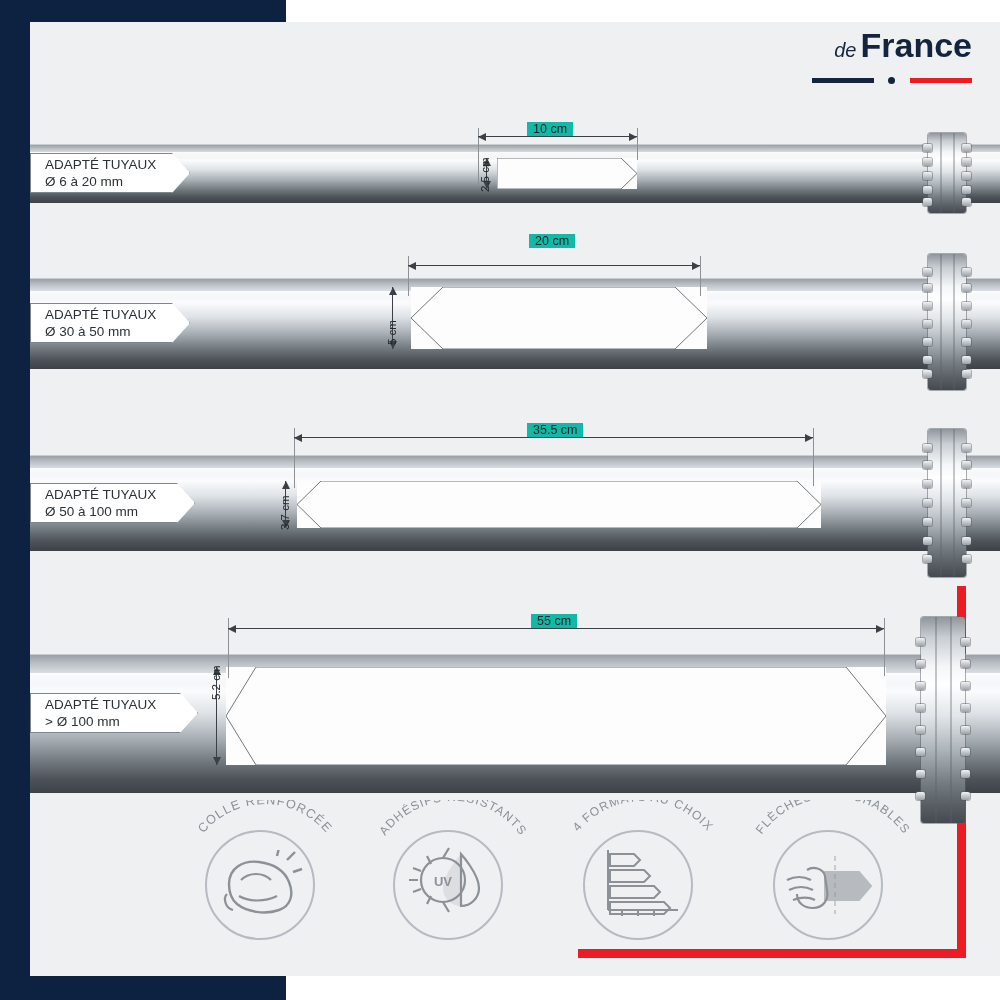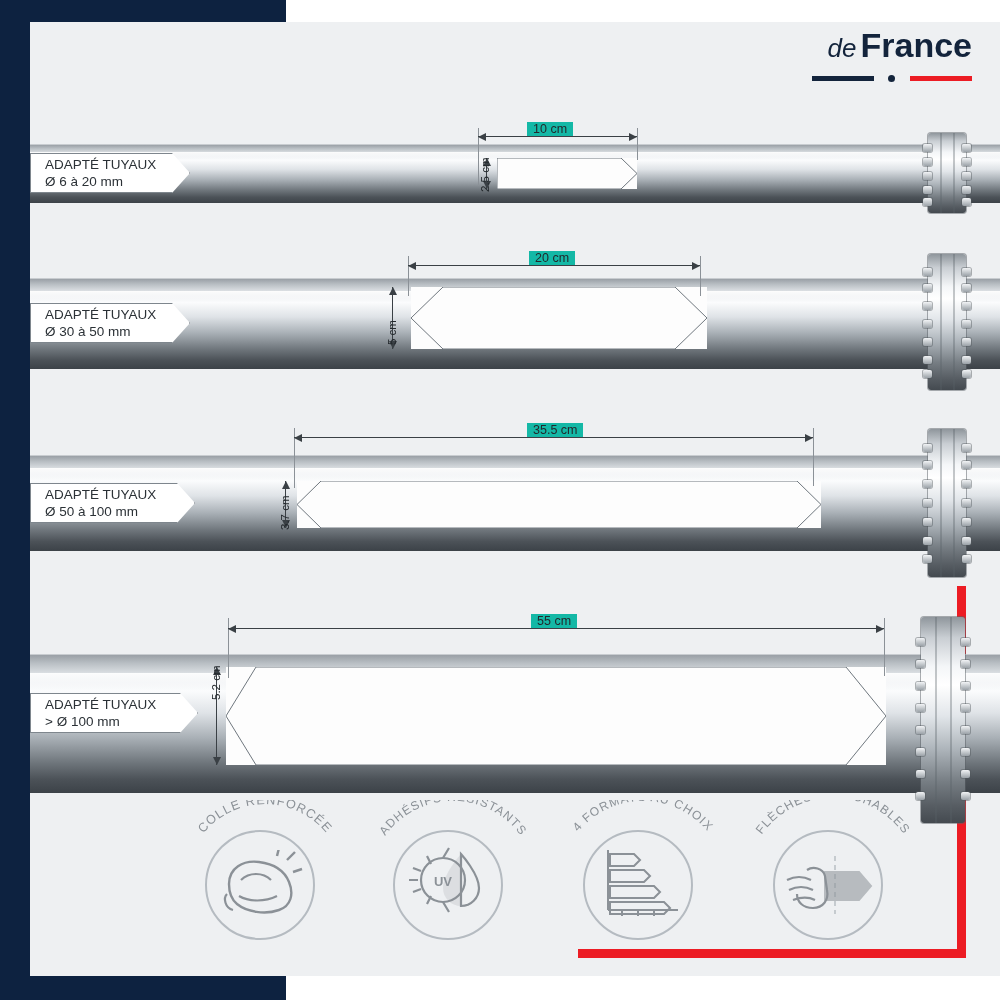--- a/index.html
+++ b/index.html
@@ -20,21 +20,21 @@
   .canvas{position:absolute;left:30px;top:22px;width:970px;height:954px;background:#eef0f2;}
 
   
   .red-v{position:absolute;left:957px;top:586px;width:9px;height:372px;background:#ec1c24;}
   .red-h{position:absolute;left:578px;top:949px;width:388px;height:9px;background:#ec1c24;}
 
   
   .logo{position:absolute;right:28px;top:26px;text-align:right;}
   .logo .l1{font-size:38px;font-weight:bold;color:#13243c;letter-spacing:.5px;line-height:40px;}
   .logo .l2{font-size:34px;font-weight:bold;color:#13243c;line-height:38px;}
-  .logo .l2 .de{font-style:italic;font-weight:normal;font-size:26px;padding-right:4px;margin-left:26px;}
+  .logo .l2 .de{font-style:italic;font-weight:normal;font-size:20px;padding-right:4px;margin-left:26px;}
   .logo .flag{margin-top:5px;height:5px;width:160px;display:inline-block;position:relative;}
   .logo .flag i{position:absolute;top:0;height:5px;display:block;}
   .logo .flag .b{left:0;width:62px;background:#13243c;}
   .logo .flag .w{left:62px;width:36px;background:#eef0f2;}
   .logo .flag .r{left:98px;width:62px;background:#ec1c24;}
   .logo .flag .dot{position:absolute;left:76px;top:-1px;width:7px;height:7px;border-radius:50%;background:#13243c;}
 
   
   .pipe{position:absolute;left:0;}
   .pipe .body{
@@ -204,21 +204,21 @@
     <svg width="296" height="62" viewBox="0 0 296 62">
       <polygon points="32,0 264,0 296,31 264,62 32,62 0,31" fill="#fdfdfd" stroke="#6f777e" stroke-width="1"></polygon>
     </svg>
   </div>
   <div class="tickv" style="left:408px;top:256px;height:40px;"></div>
   <div class="tickv" style="left:700px;top:256px;height:40px;"></div>
   <div class="dimline" style="left:408px;top:265px;width:292px;">
     <div class="arrL"></div>
       <div class="arrR"></div>
   </div>
-  <div class="dimtext" style="left:529px;top:251px;">20 cm</div>
+  <div class="dimtext" style="left:529px;top:234px;">20 cm</div>
   <div class="vdim" style="left:392px;top:287px;height:62px;">
     <div class="arrT"></div>
       <div class="arrB"></div>
   </div>
   <div class="vdimtext" style="left:386px;top:345px;">5 cm</div>
 
   <div class="pipe" style="left:30px;top:455px;width:970px;height:95px;">
     <div class="body"></div>
       <div class="shine"></div>
   </div>

